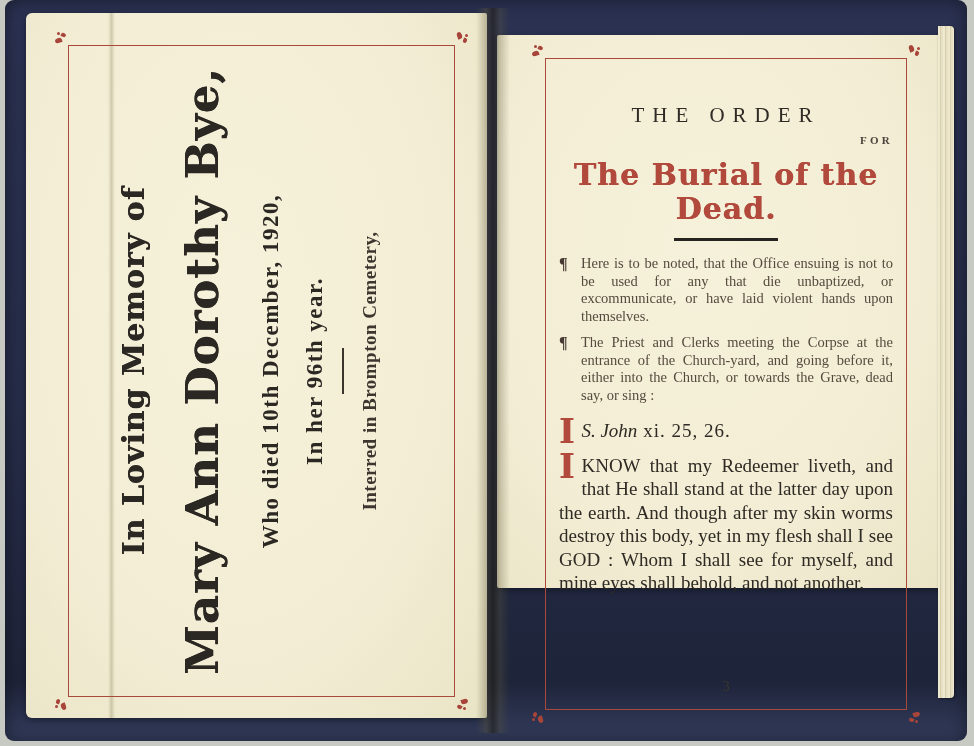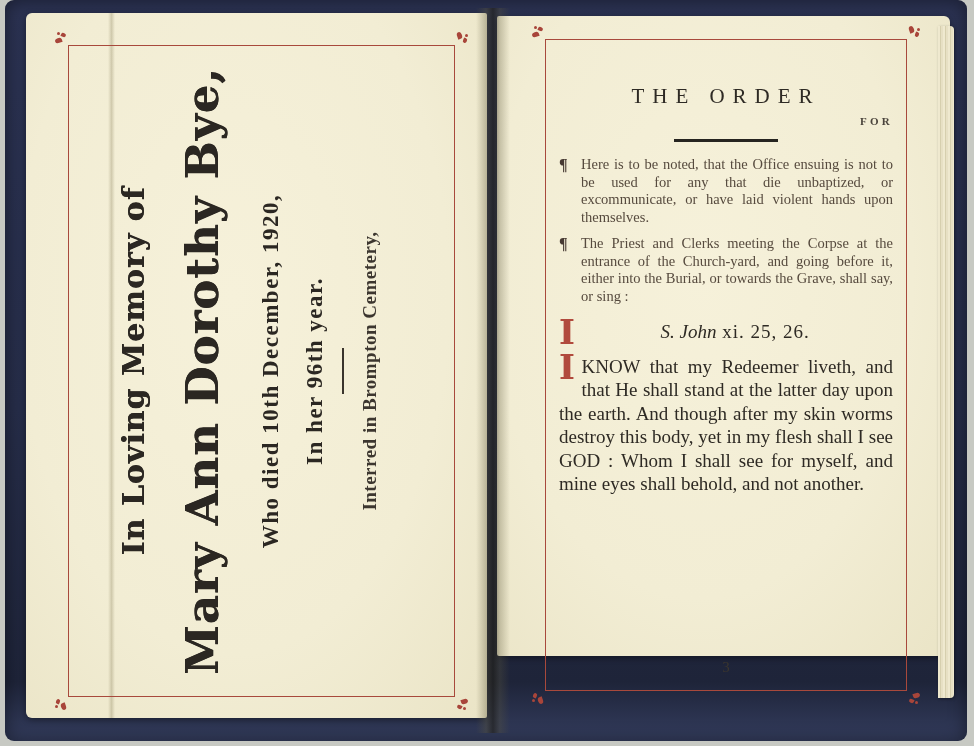--- a/index.html
+++ b/index.html
@@ -20,21 +20,21 @@
     box-shadow:inset 0 0 18px rgba(0,0,0,.45);
   }
 
   
   .page {
     position:absolute;
     background:radial-gradient(ellipse at 45% 40%, #f6f1da 0%, #f2edd4 60%, #eae4c6 100%);
     box-shadow:0 2px 6px rgba(0,0,0,.4);
   }
   .page-left  { left:26px; top:13px; width:461px; height:705px; border-radius:6px 2px 2px 6px; }
-  .page-right { left:497px; top:16px; width:453px; height:640px; border-radius:2px 6px 6px 2px; }
+  .page-right { left:497px; top:35px; width:453px; height:553px; border-radius:2px 6px 6px 2px; }
 
   .gutter {
     position:absolute; left:476px; top:8px; width:34px; height:725px;
     background:linear-gradient(90deg, rgba(90,85,55,0) 0%, rgba(95,90,60,.35) 30%,
                rgba(35,32,20,.55) 50%, rgba(95,90,60,.30) 70%, rgba(90,85,55,0) 100%);
     pointer-events:none;
   }
   .crease-left {
     position:absolute; left:82px; top:0; width:7px; height:100%;
     background:linear-gradient(90deg, rgba(120,110,70,0), rgba(120,110,70,.28), rgba(120,110,70,0));
@@ -120,21 +120,21 @@
   .rubric-text { flex:1 1 auto; }
 
   .passage { margin-top:15px; font-size:19px; line-height:23.5px; text-align:justify; color:#2e2a24; }
   .passage-2 { margin-top:11px; }
   .initial {
     float:left; color:#b14a3d; font-size:33px; line-height:26px;
     font-weight:bold; margin:0 7px 0 0;
     font-family:"DejaVu Serif","Liberation Serif",serif;
     text-shadow:.5px 0 currentColor;
   }
-  .citation { text-align:center; font-size:19px; margin-top:1px; padding-right:4px; color:#2e2a24; }
+  .citation { text-align:left; font-size:19px; margin-top:1px; padding-right:4px; color:#2e2a24; }
   .cite-book { font-style:italic; }
   .cite-ref  { font-style:normal; letter-spacing:1px; }
 
   .page-number {
     position:absolute; left:0; right:0; bottom:14px;
     text-align:center; font-size:15px; color:#3a352e;
   }
 </style>
 </head>
 <body>
@@ -195,29 +195,30 @@
         </span>
       <span class="orn o-bl">
           <i class="leaf l1"></i>
           <i class="leaf l2"></i>
           <i class="leaf l3"></i>
         </span>
 
       <div class="order-content">
         <h1 class="order-title">THE ORDER</h1>
         <div class="order-for">FOR</div>
+        <h2 class="service-title">The Burial of the Dead.</h2>
         <div class="head-rule"></div>
 
         <div class="rubric">
           <span class="pilcrow">¶</span>
           <span class="rubric-text">Here is to be noted, that the Office ensuing is not to be used for any that die unbaptized, or excommunicate, or have laid violent hands upon themselves.</span>
         </div>
         <div class="rubric">
           <span class="pilcrow">¶</span>
-          <span class="rubric-text">The Priest and Clerks meeting the Corpse at the entrance of the Church-yard, and going before it, either into the Burial, or towards the Grave, shall say, or sing :</span>
+          <span class="rubric-text">The Priest and Clerks meeting the Corpse at the entrance of the Church-yard, and going before it, either into the Church, or towards the Grave, dead say, or sing :</span>
         </div>
 
         <div class="passage passage-1">
           <span class="initial">I</span>
           <div class="citation">
             <span class="cite-book">S. John</span><span class="cite-ref"> xi. 25, 26.</span>
           </div>
         </div>
 
         <div class="passage passage-2">

